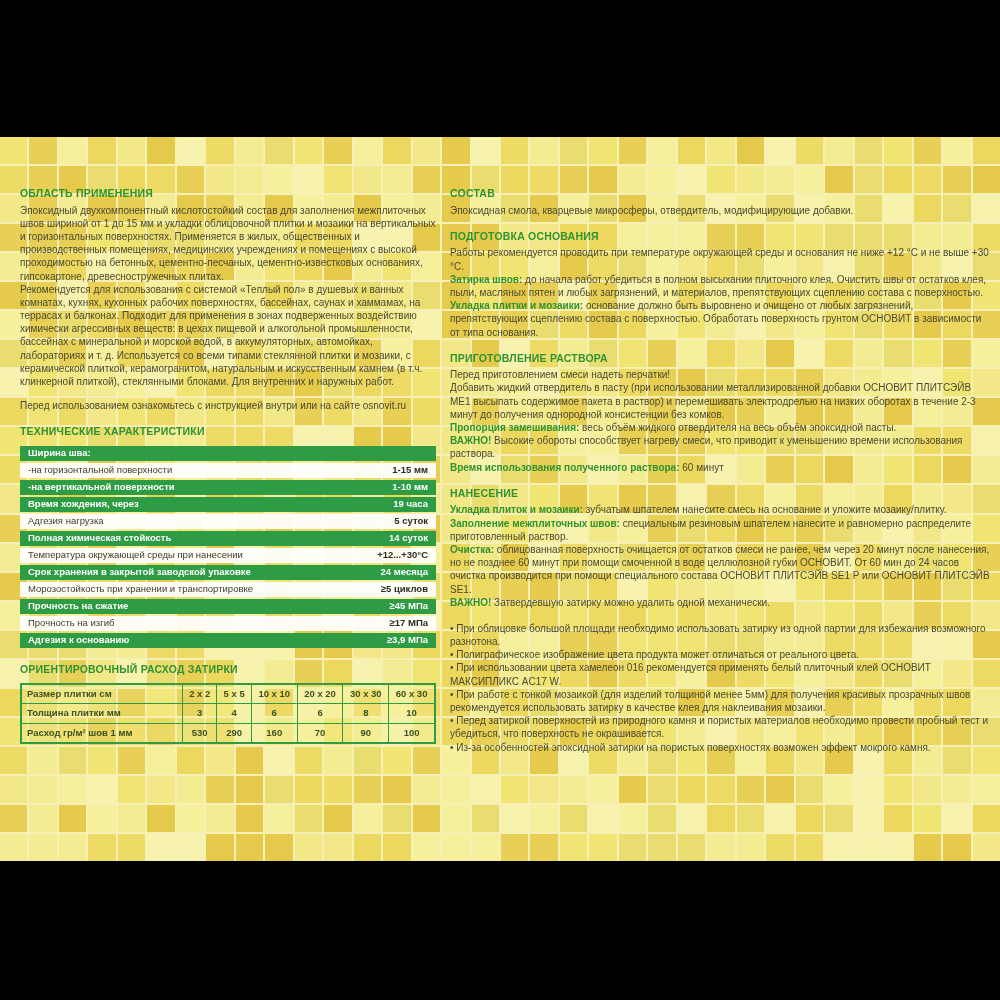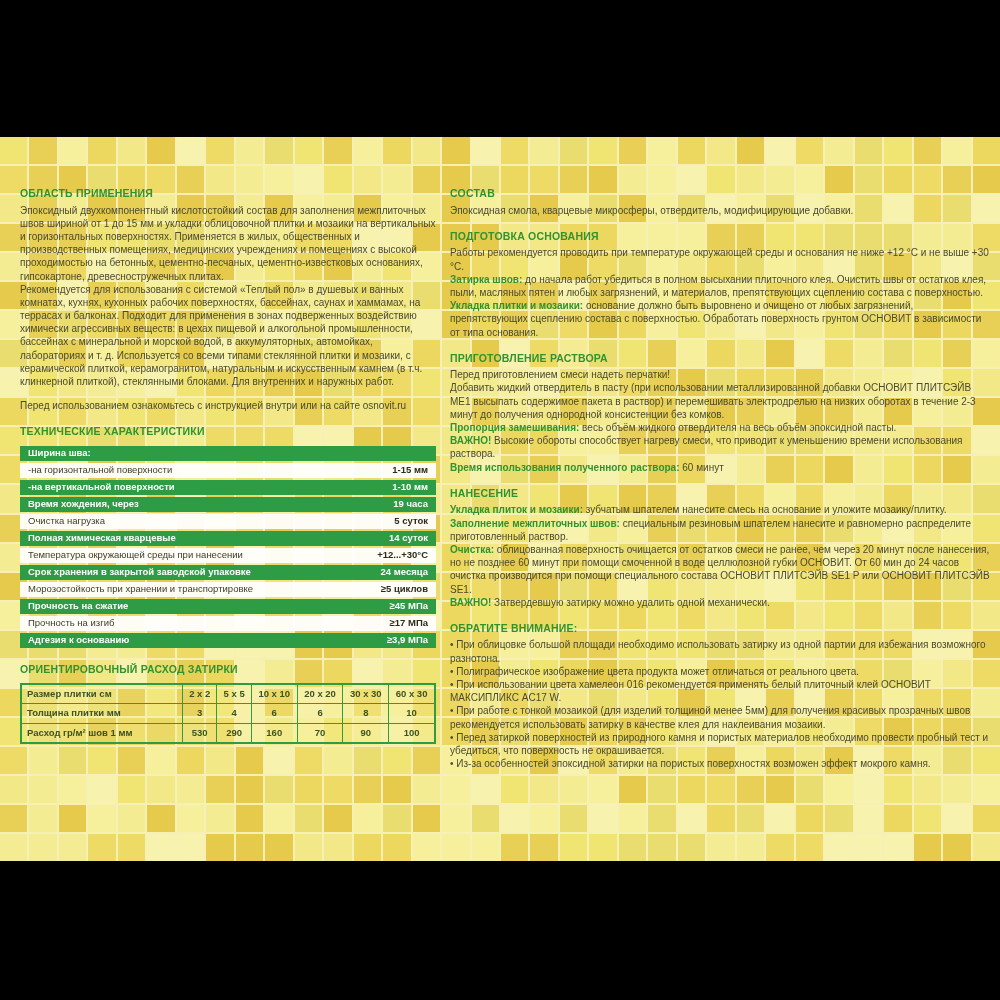--- a/index.html
+++ b/index.html
@@ -931,26 +931,26 @@
                 <td class="val">1-10 мм</td>
               </tr>
 
 
               <tr class="green">
                 <td>Время хождения, через</td>
                 <td class="val">19 часа</td>
               </tr>
 
               <tr class="light">
-                <td>Очистка нагрузка</td>
+                <td>Адгезия нагрузка</td>
                 <td class="val">5 суток</td>
               </tr>
 
               <tr class="green">
-                <td>Полная химическая кварцевые</td>
+                <td>Полная химическая стойкость</td>
                 <td class="val">14 суток</td>
               </tr>
 
               <tr class="light">
                 <td>Температура окружающей среды при нанесении</td>
                 <td class="val">+12...+30°С</td>
               </tr>
 
               <tr class="green">
                 <td>Срок хранения в закрытой заводской упаковке</td>
@@ -1065,21 +1065,20 @@
 
             <p class="para"><span class="lead">Заполнение межплиточных швов:</span><span> специальным резиновым шпателем нанесите и равномерно распределите приготовленный раствор.</span></p>
 
             <p class="para"><span class="lead">Очистка:</span><span> облицованная поверхность очищается от остатков смеси не ранее, чем через 20 минут после нанесения, но не позднее 60 минут при помощи смоченной в воде целлюлозной губки ОСНОВИТ. От 60 мин до 24 часов очистка производится при помощи специального состава ОСНОВИТ ПЛИТСЭЙВ SE1 P или ОСНОВИТ ПЛИТСЭЙВ SE1.</span></p>
 
             <p class="para"><span class="lead">ВАЖНО!</span><span> Затвердевшую затирку можно удалить одной механически.</span></p>
           </div>
       </div>
 
       <div class="sec">
-        <h2 class="sec-title">ОБРАТИТЕ ВНИМАНИЕ:</h2>
         <div>
 
             <p class="para"><span>•&nbsp;</span><span>При облицовке большой площади необходимо использовать затирку из одной партии для избежания возможного разнотона.</span></p>
 
             <p class="para"><span>•&nbsp;</span><span>Полиграфическое изображение цвета продукта может отличаться от реального цвета.</span></p>
 
             <p class="para"><span>•&nbsp;</span><span>При использовании цвета хамелеон 016 рекомендуется применять белый плиточный клей ОСНОВИТ МАКСИПЛИКС AC17 W.</span></p>
 
             <p class="para"><span>•&nbsp;</span><span>При работе с тонкой мозаикой (для изделий толщиной менее 5мм) для получения красивых прозрачных швов рекомендуется использовать затирку в качестве клея для наклеивания мозаики.</span></p>
 

